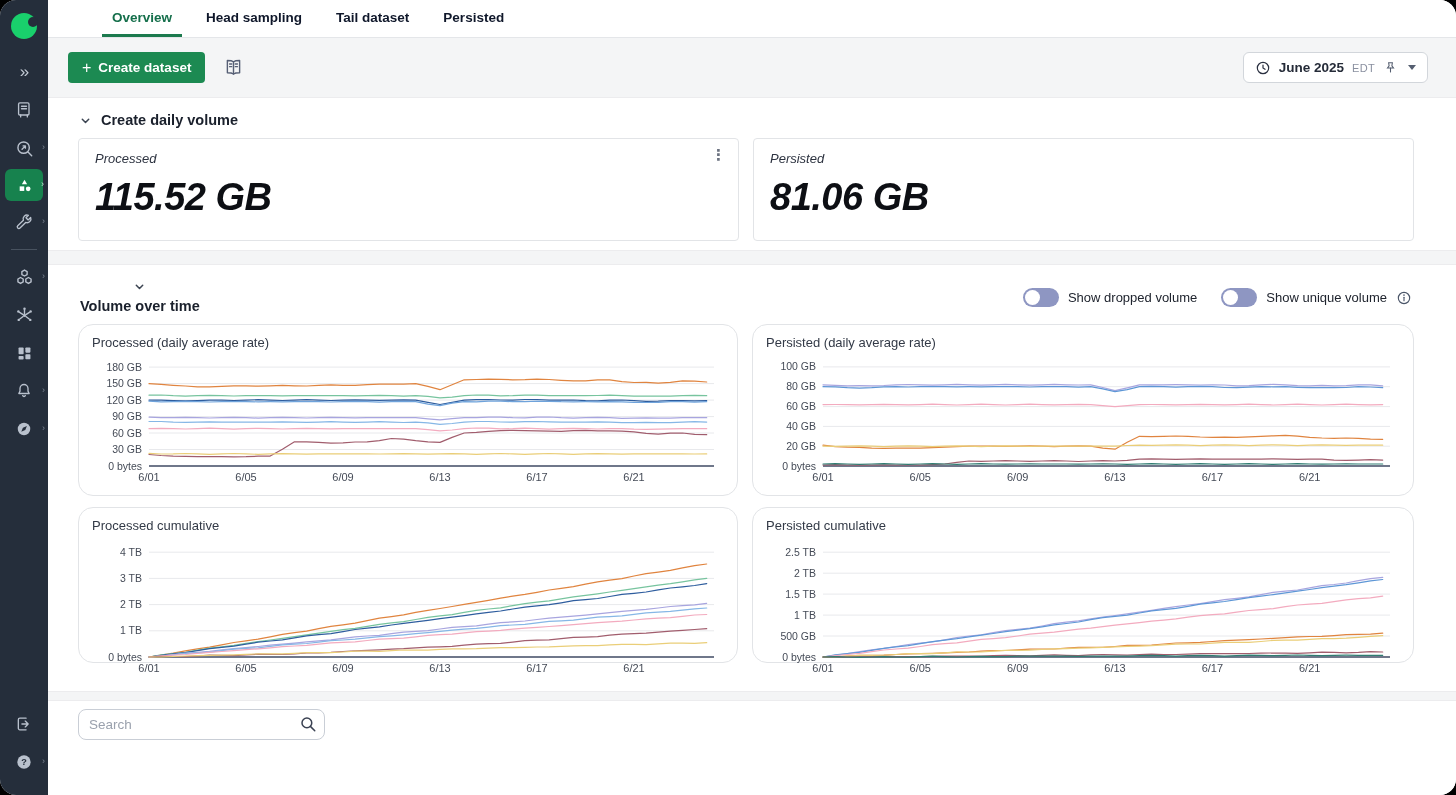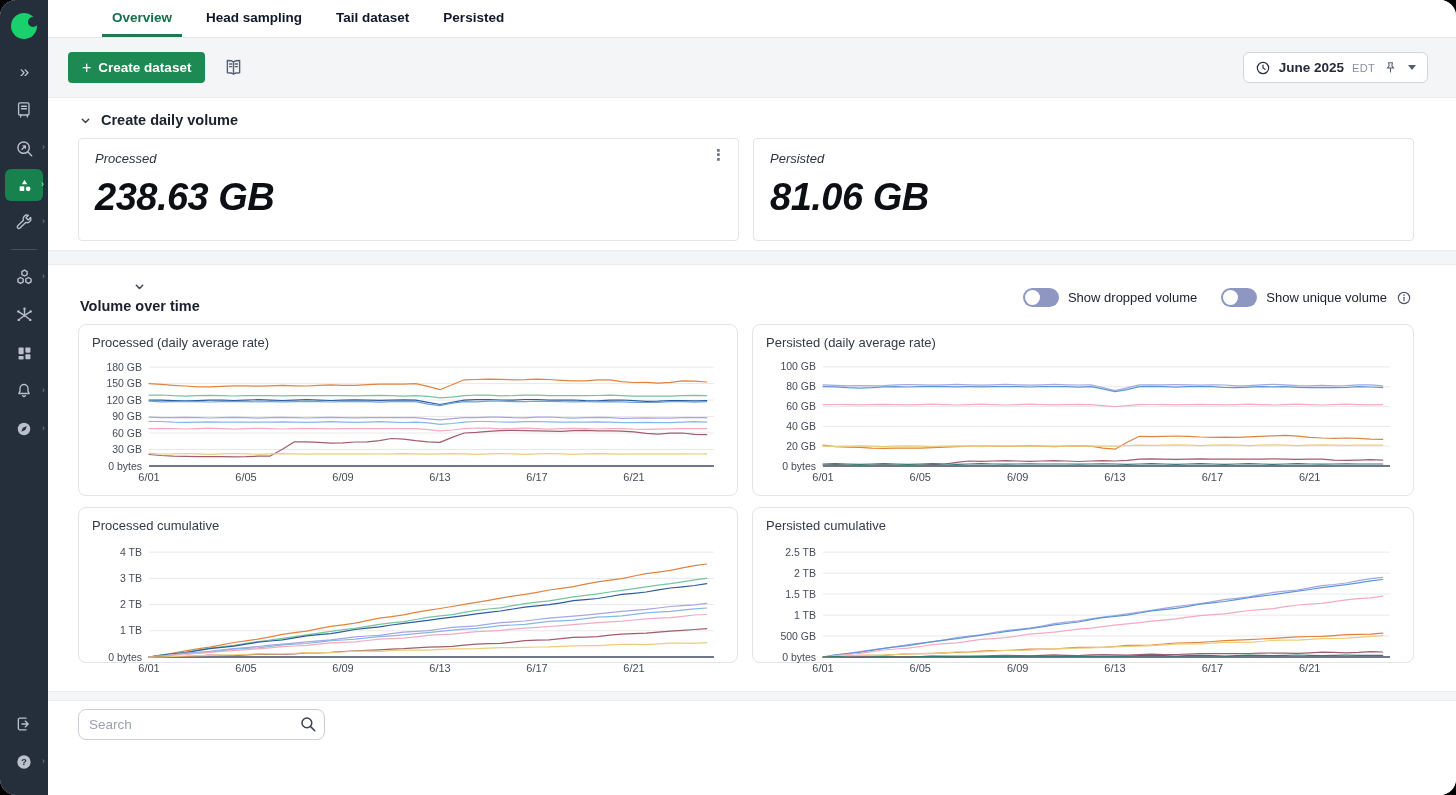--- a/index.html
+++ b/index.html
@@ -56,21 +56,21 @@
   .vot-head { display:flex; align-items:center; padding:16px 44px 2px 32px; }
   .vot-left { display:flex; align-items:center; gap:6px;flex-direction:column; }
   .vot-toggles { margin-left:auto; display:flex; align-items:center; gap:24px; }
   .toggle-group { display:flex; align-items:center; gap:9px; }
   .toggle { position:relative; width:36px; height:19px; border-radius:10px; background:#8e96c2; cursor:pointer; flex:0 0 auto; }
   .toggle .knob { position:absolute; left:2px; top:2px; width:15px; height:15px; border-radius:50%; background:#fff; }
   .toggle-label { font-size:13px; color:#20252f; }
   .info-ic { display:flex; cursor:pointer; }
 
   .charts-grid { display:grid; grid-template-columns:1fr 1fr; gap:11px 14px; padding:8px 42px 0 30px; }
-  .chart-card { background:#fff; border:1px solid #e2e4e7; border-radius:8px; padding:10px 13px 4px; }
+  .chart-card { background:#fff; border:1px solid #e2e4e7; border-radius:15px; padding:10px 13px 4px; }
   .chart-card.r1 { height:172px; }
   .chart-card.r2 { height:156px; }
   .chart-title { font-size:13px; color:#333a47; margin-bottom:2px; }
 
   .bottom-band { background:#fff; border-top:1px solid #ececee; flex:1; padding:8px 30px; }
   .tbl-search { position:relative; width:247px; }
   .tbl-search input { width:100%; height:31px; border:1px solid #c9ced6; border-radius:8px; padding:0 32px 0 10px; font-size:13.5px; font-family:inherit; color:#30364a; background:#fff; outline:none; }
   .tbl-search input::placeholder { color:#9aa1ad; }
   .tbl-search .mag { position:absolute; right:8px; top:6px; }
 
@@ -218,21 +218,21 @@
         <span class="chev-down">
             <svg viewBox="0 0 12 12" width="12" height="12">
               <polyline points="2.5,4 6,7.7 9.5,4"></polyline>
             </svg>
           </span>
         <span class="sec-title">Create daily volume</span>
       </div>
       <div class="cards-row">
         <div class="metric-card">
           <div class="metric-label">Processed</div>
-          <div class="metric-value">238.63 GB</div>
+          <div class="metric-value">115.52 GB</div>
           <span class="kebab">⋮</span>
         </div>
         <div class="metric-card">
           <div class="metric-label">Persisted</div>
           <div class="metric-value">81.06 GB</div>
         </div>
       </div>
     </section>
 
     <div class="gap" style="height:13px;"></div>

